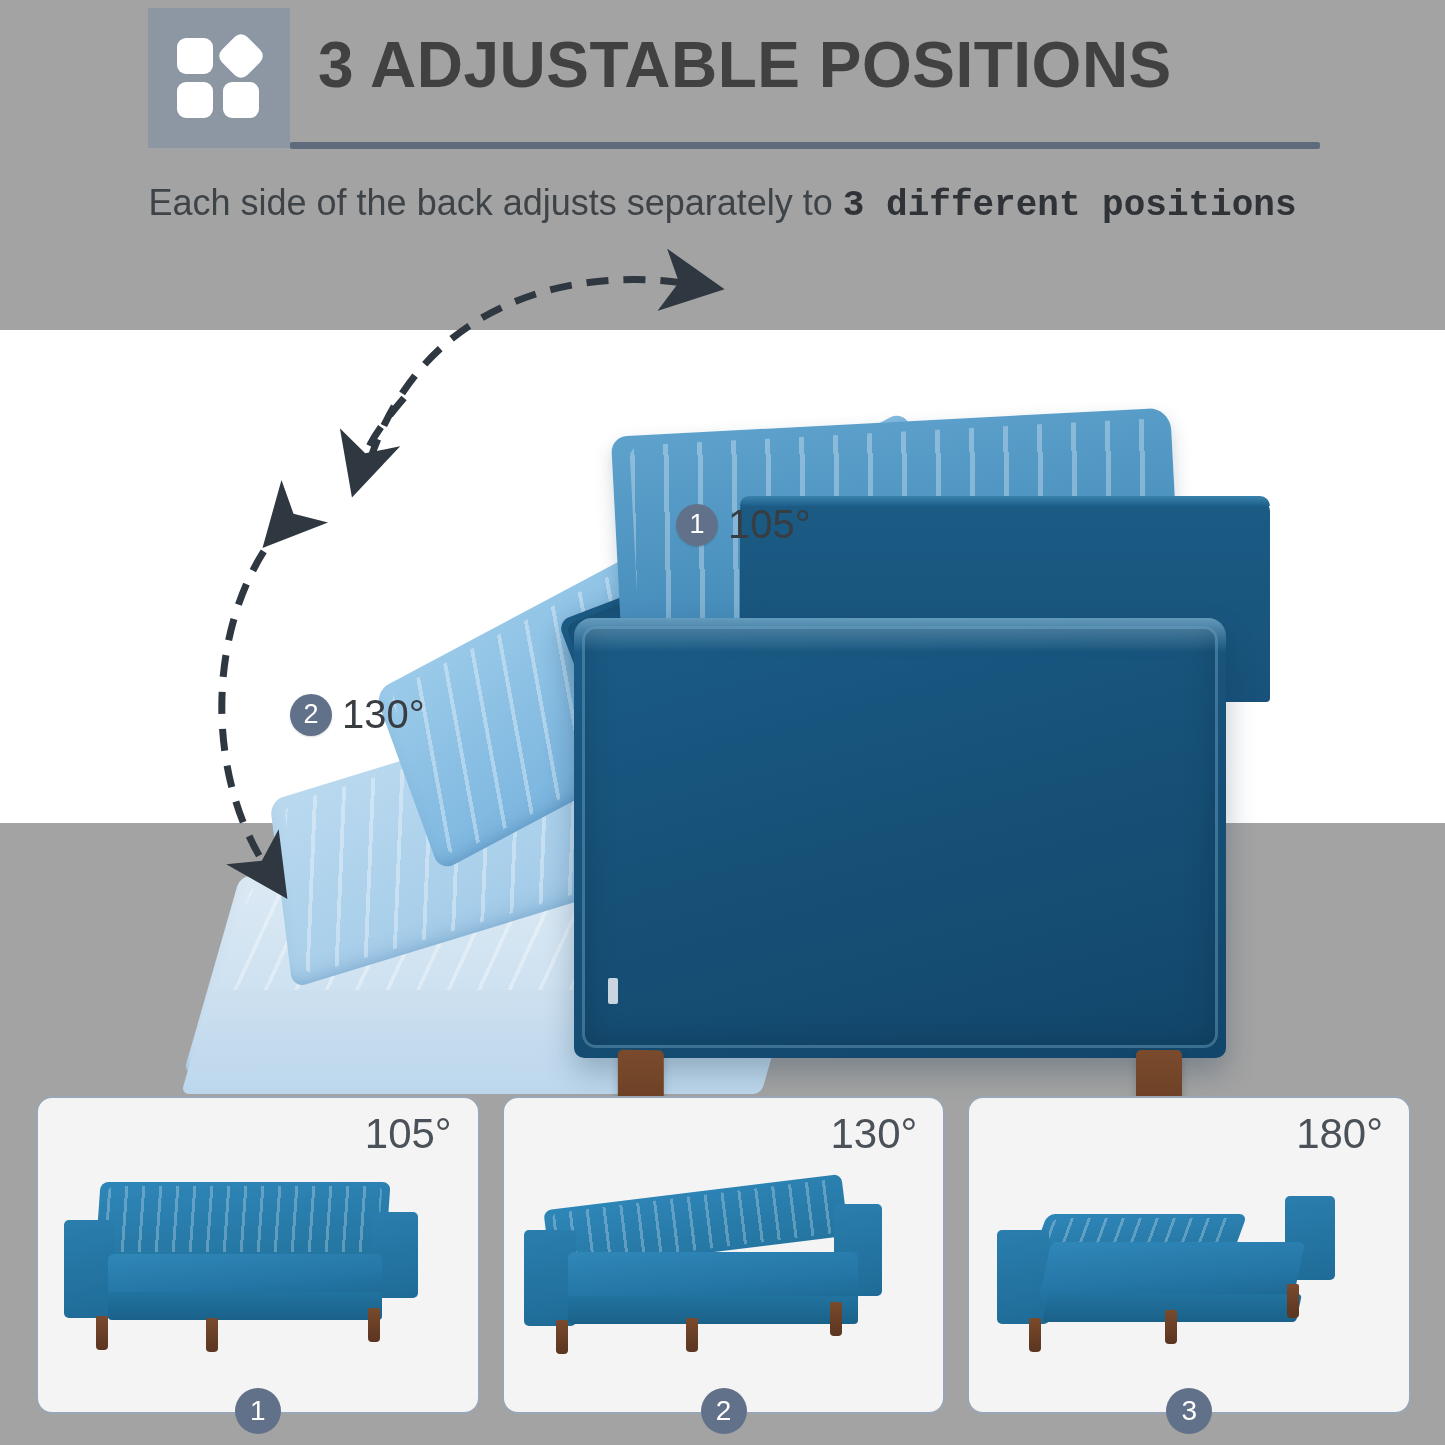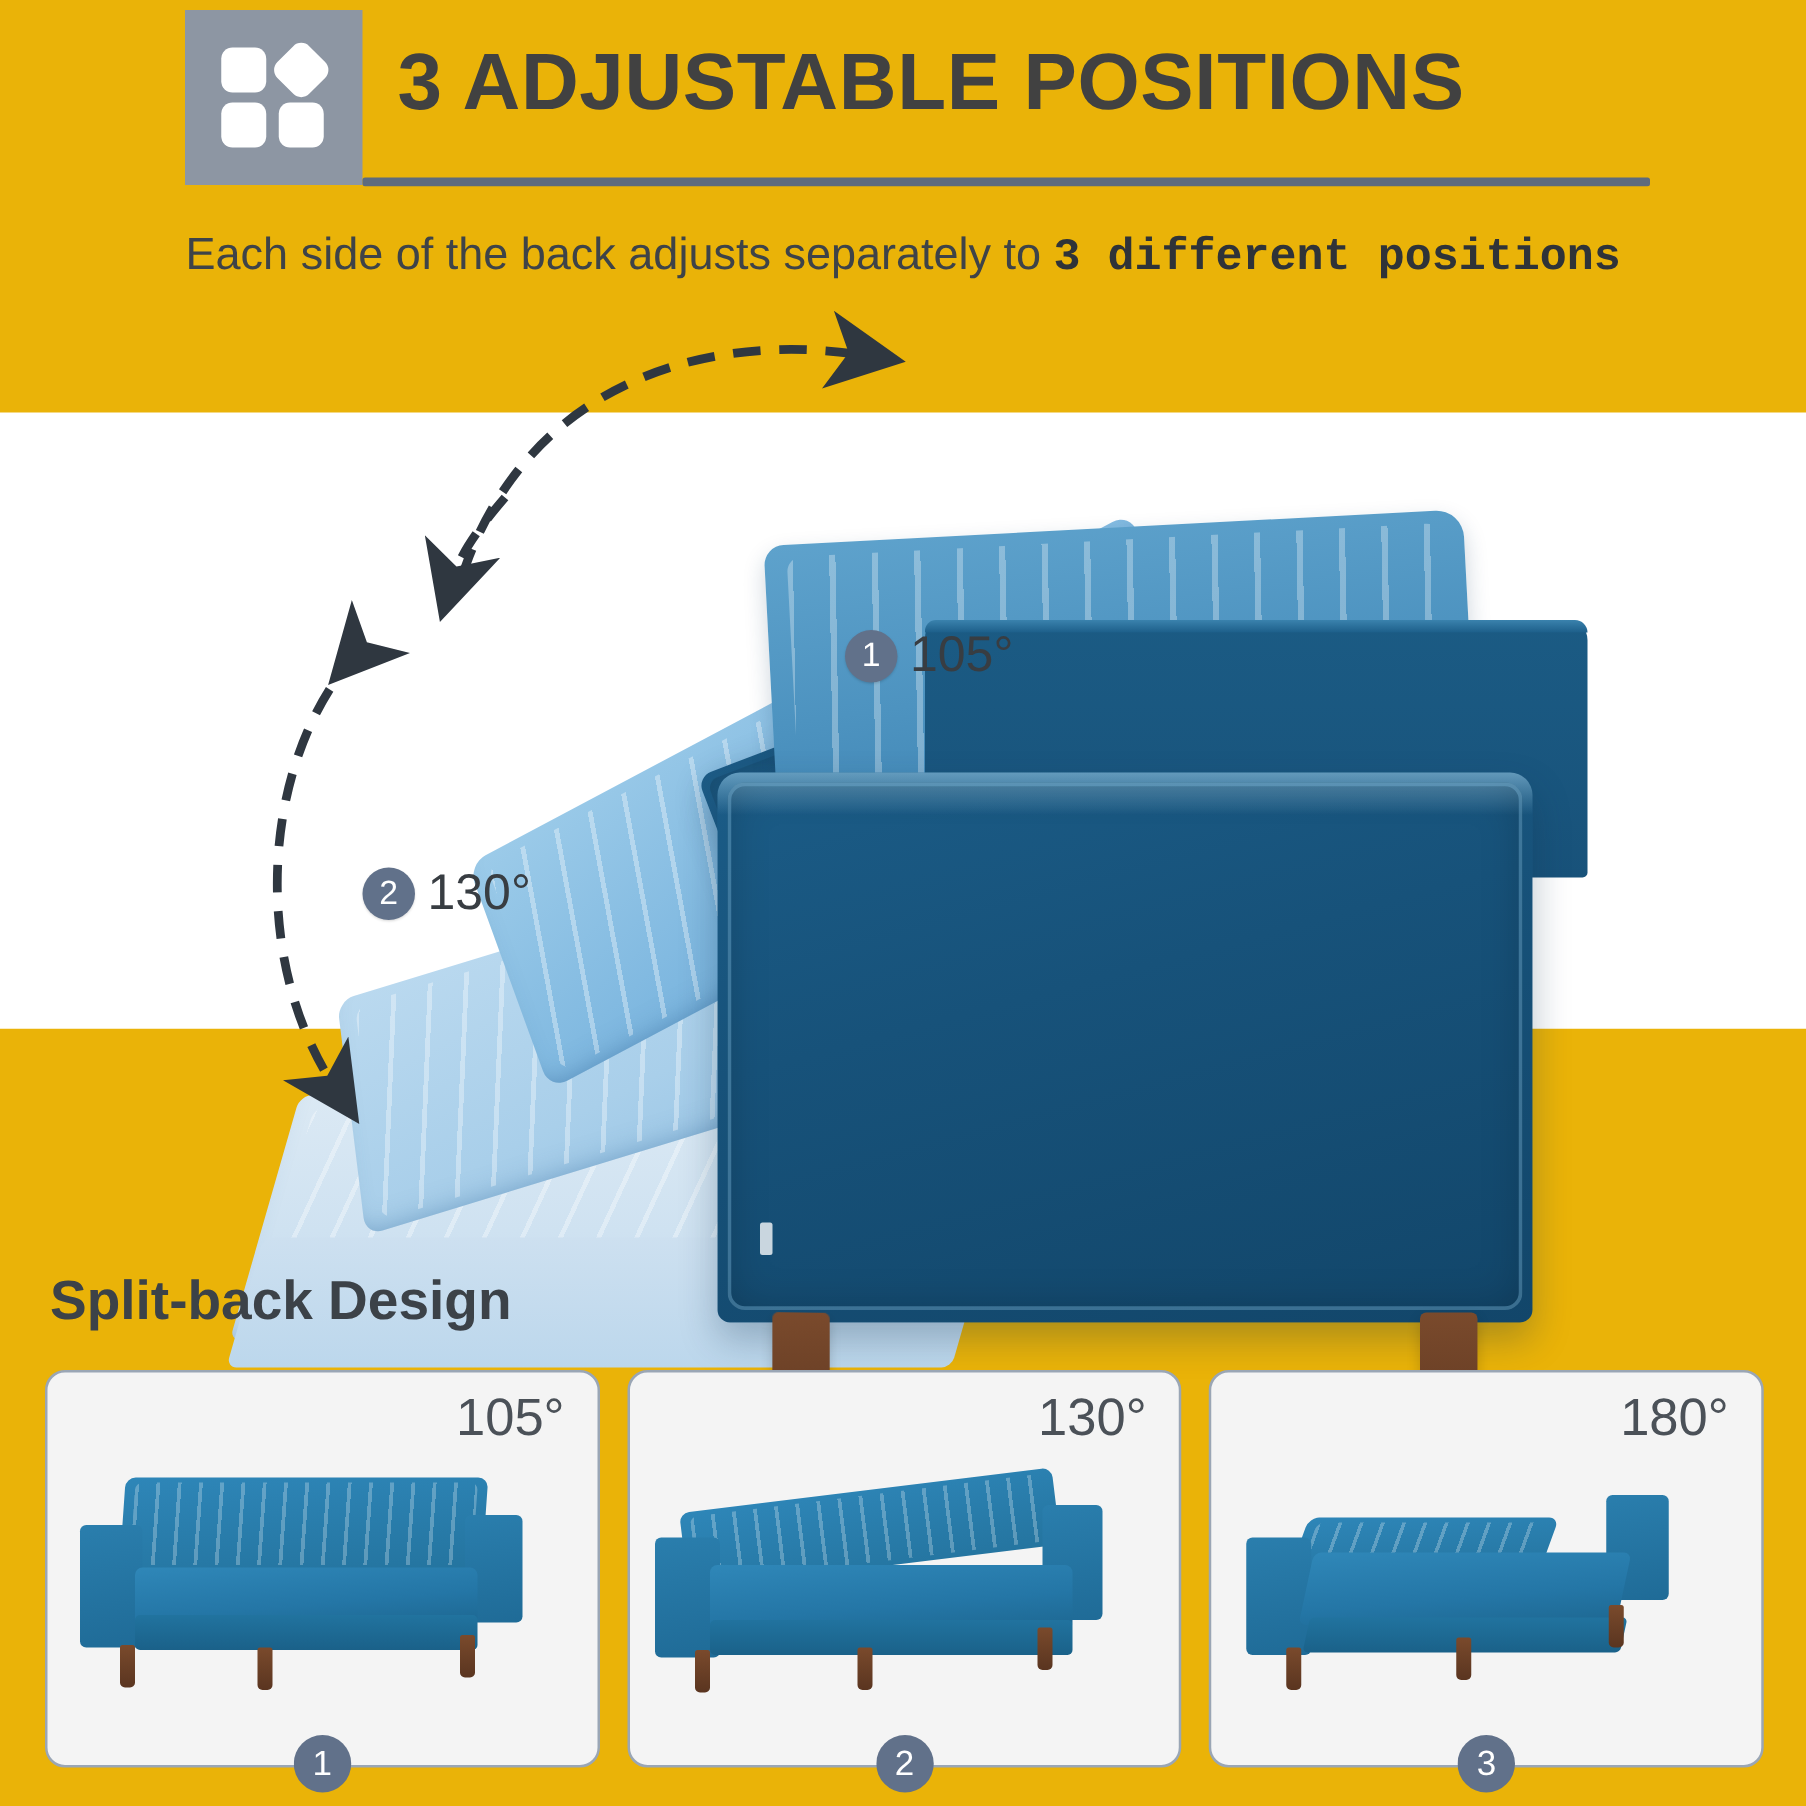--- a/index.html
+++ b/index.html
@@ -3,21 +3,21 @@
 <meta charset="utf-8">
 <style>
   html,body{margin:0;padding:0;}
   body{
     width:1445px;height:1445px;
     font-family:"Liberation Sans","DejaVu Sans",sans-serif;
     background:#f4f4f4;
     overflow:hidden;
     position:relative;
   }
-  .page{position:absolute;inset:0;background:#eab308;}
+  .page{position:absolute;inset:0;background:#a3a3a3;}
 
   
   .band-white{position:absolute;left:0;right:0;top:330px;height:493px;background:#ffffff;}
 
   
   .hdr{position:absolute;left:0;top:0;width:1445px;height:160px;}
   .hdr-badge{
     position:absolute;left:148px;top:8px;width:142px;height:140px;
     background:#8d96a3;
   }
@@ -287,21 +287,20 @@
     <div class="step step-2">
       <span class="dot">2</span>
       <span class="ang">130°</span>
     </div>
     <div class="step step-3">
       <span class="dot">3</span>
       <span class="ang">180°</span>
     </div>
   </div>
 
-  <div class="sb-title">Split-back Design</div>
 
   <div class="panels">
 
     <div class="panel">
       <div class="deg">105°</div>
       <div class="mini">
         <div class="body mback" style="left:60px;top:14px;width:290px;height:74px;transform:skewX(-4deg);">
             <div class="mribs"></div>
           </div>
         <div class="body marm" style="left:26px;top:52px;width:50px;height:98px;"></div>

